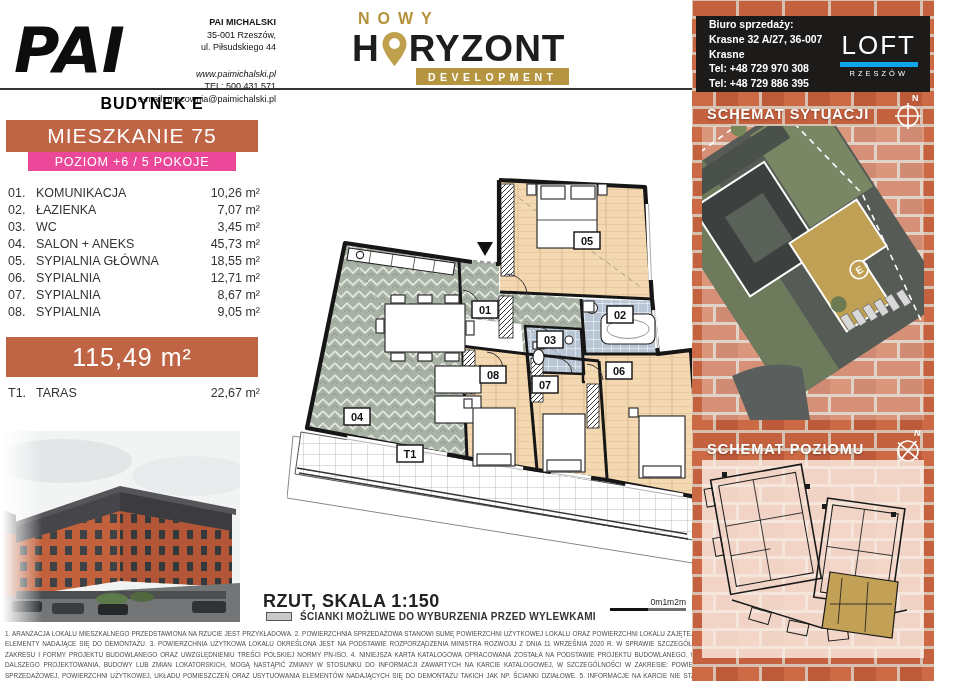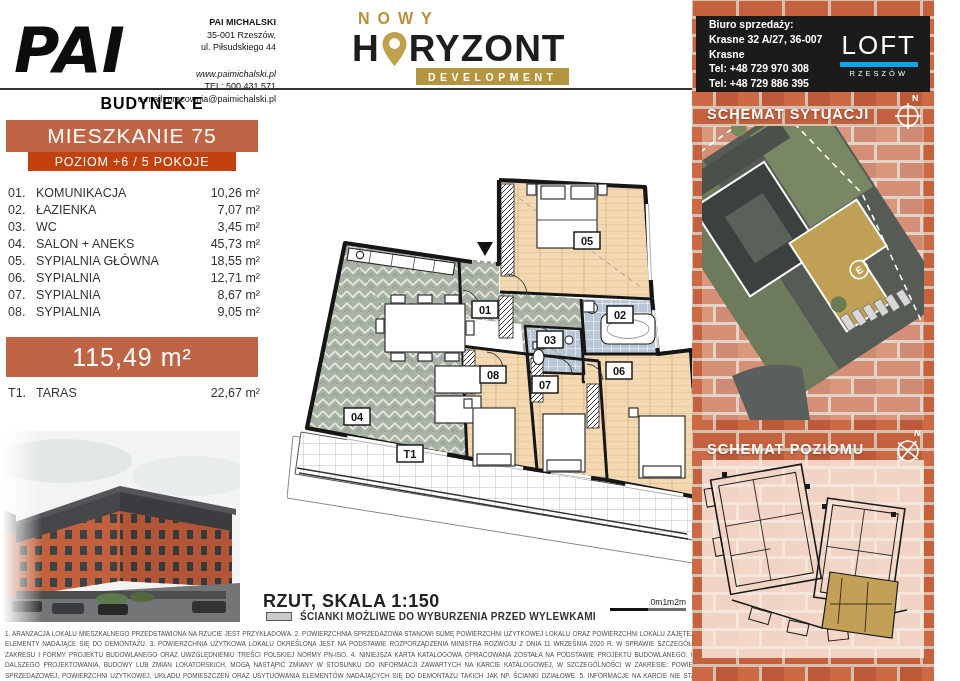--- a/index.html
+++ b/index.html
@@ -14,21 +14,21 @@
   .arch-info .grp2 { margin-top:14px;font-style:italic; }
   .brand { left:352px; top:10px; width:310px; }
   .brand-top { color:#b6913c; font-size:16px; font-weight:bold; letter-spacing:8px; padding-left:6px; }
   .brand-main { display:flex; align-items:center; font-size:37px; font-weight:700; letter-spacing:1px; color:#1d1d1d; line-height:1; margin-top:1px; }
   .brand-banner { display:inline-block; background:#b5953f; color:#fff; font-size:10.5px; font-weight:bold; letter-spacing:4.5px; padding:3px 12px 2px 12px; margin:-4px 0 0 64px; }
   .header-rule { left:0; top:88px; width:718px; height:2px; background:#333; }
 
   
   .budynek { left:0; top:95px; width:264px; text-align:center; font-size:16px; font-weight:800; letter-spacing:1px; color:#000;margin-left:20px; }
   .box-apartment { left:6px; top:120px; width:252px; height:32px; background:#bf6546; color:#fff; display:flex; align-items:center; justify-content:center; font-size:21px; letter-spacing:1px; }
-  .box-level { left:28px; top:152px; width:208px; height:19px; background:#c2410c; color:#fff; display:flex; align-items:center; justify-content:center; font-size:12.5px; letter-spacing:.8px; }
+  .box-level { left:28px; top:152px; width:208px; height:19px; background:#ec4899; color:#fff; display:flex; align-items:center; justify-content:center; font-size:12.5px; letter-spacing:.8px; }
   .rooms { left:8px; top:184px; width:252px; }
   .room-row { display:flex; font-size:12.5px; color:#333; height:17px; align-items:center; }
   .room-row .no { width:28px; }
   .room-row .name { flex:1; }
   .room-row .area { text-align:right; }
   .box-total { left:6px; top:337px; width:252px; height:40px; background:#bf6546; color:#fff; display:flex; align-items:center; justify-content:center; font-size:25px; letter-spacing:1px; }
   .terrace-row { left:8px; top:384px; width:252px; }
   .photo { left:2px; top:431px; width:238px; height:191px; }
 
   

